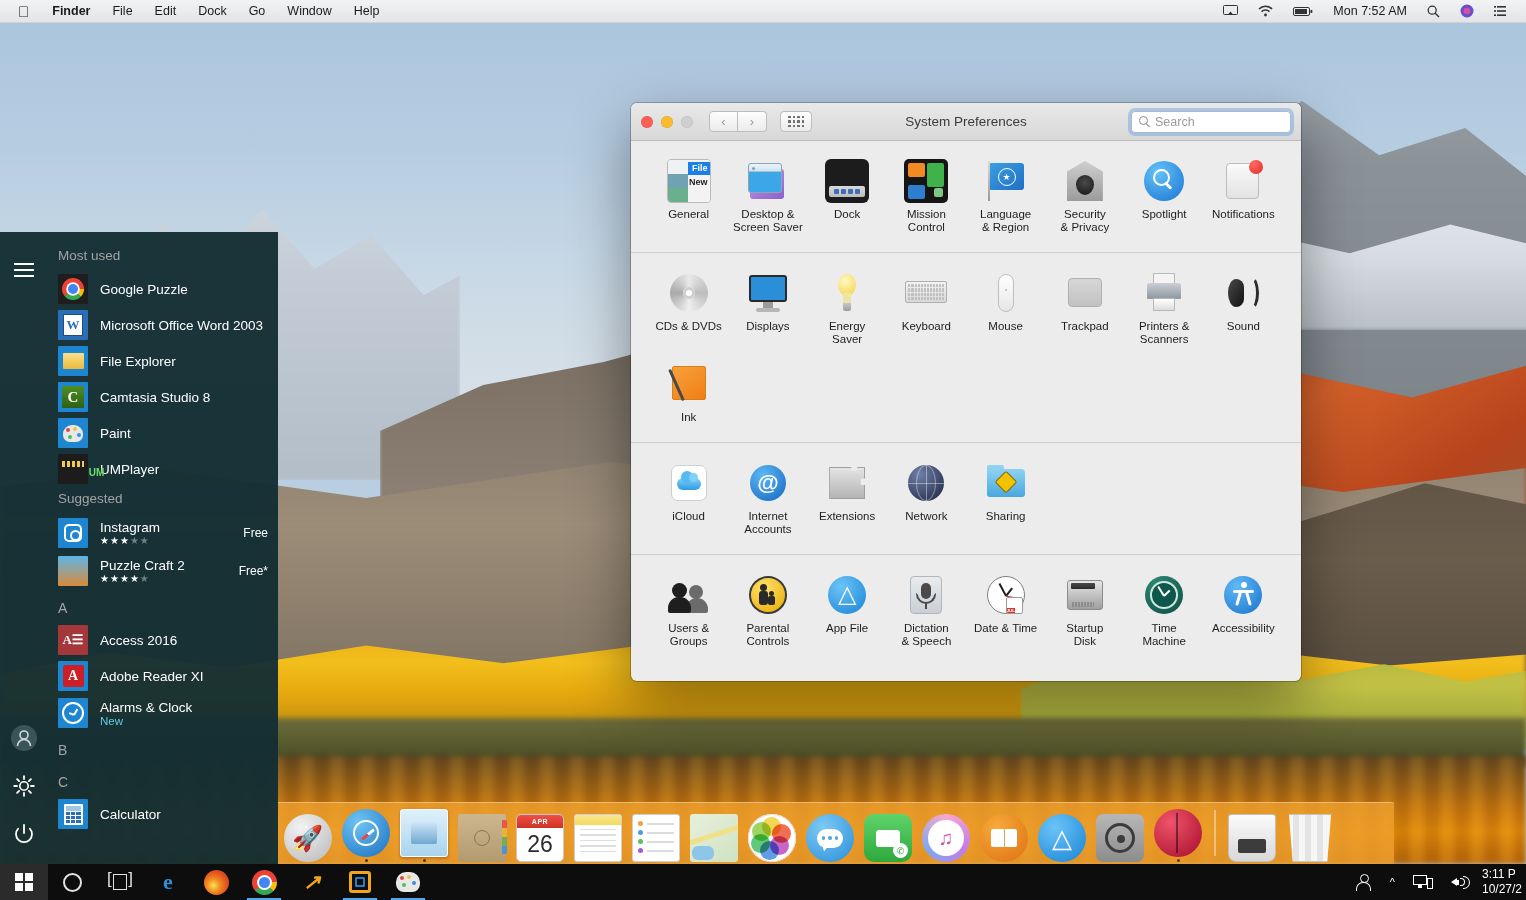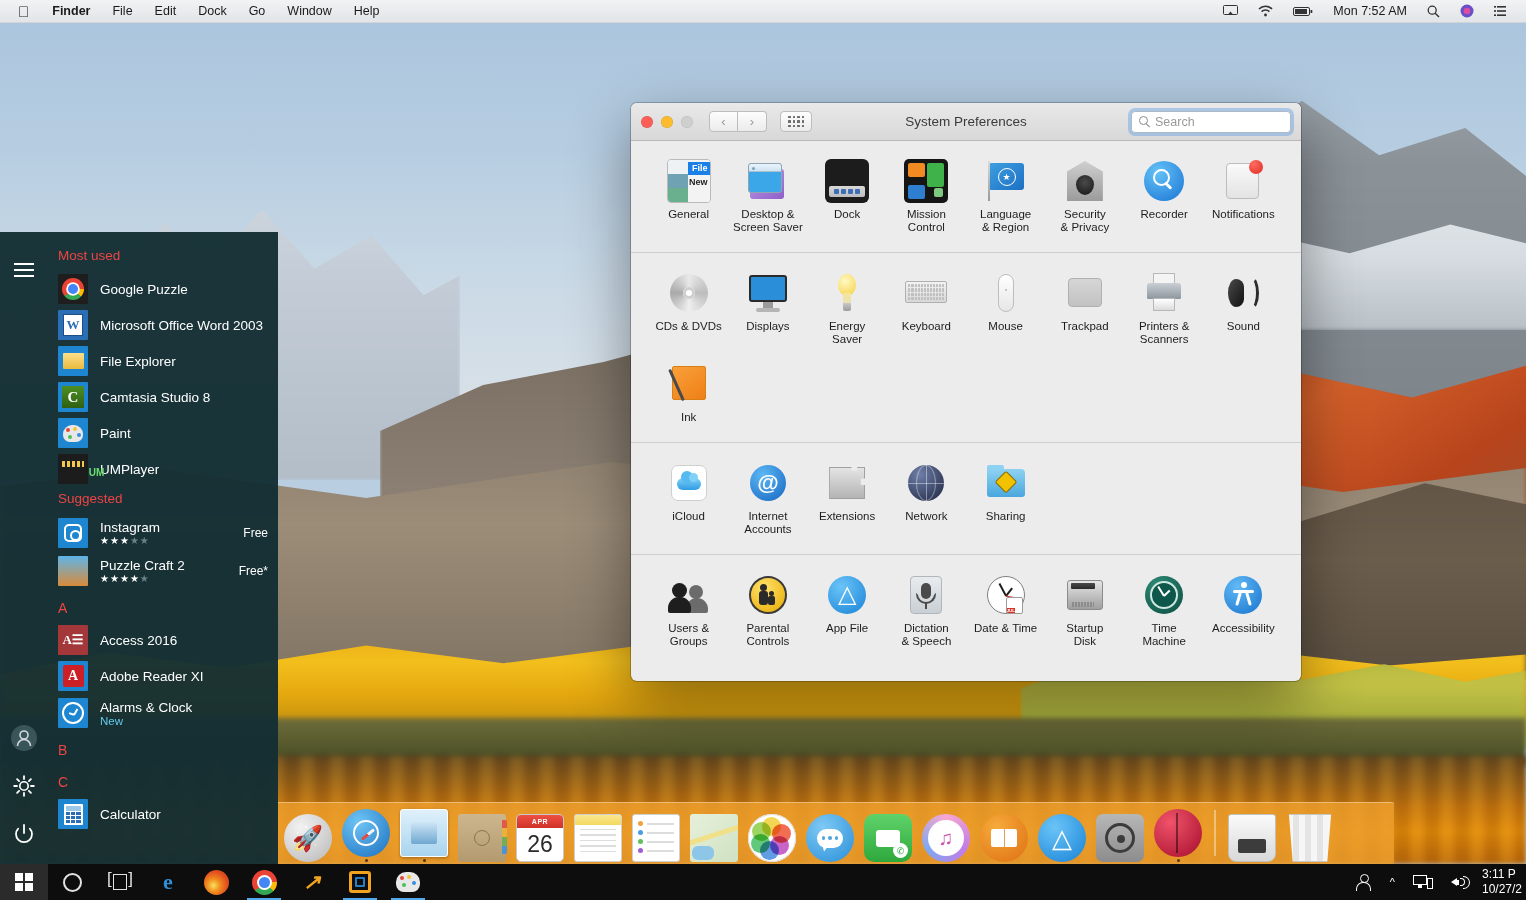--- a/index.html
+++ b/index.html
@@ -483,21 +483,21 @@
   }
   #sm-rail {
     width: 48px; flex: none; display: flex; flex-direction: column;
     align-items: center; padding-top: 14px; position: relative;
   }
   .sm-rail-btn { width: 48px; height: 48px; display: flex; align-items: center; justify-content: center; }
   .sm-rail-bottom { position: absolute; bottom: 6px; left: 0; width: 48px; }
   .hamburger { width: 20px; height: 14px; display:flex; flex-direction:column; justify-content:space-between; }
   .hamburger i { height: 2px; background: #fff; }
   #sm-list { flex: 1; overflow: hidden; padding-top: 12px; }
-  .sm-head { font-size: 13.5px; color: #ef4444; padding: 4px 0 8px 10px; }
+  .sm-head { font-size: 13.5px; color: #a3a3a3; padding: 4px 0 8px 10px; }
   .sm-head.letter { font-size: 14px; padding-top: 10px; padding-bottom: 6px; }
   .sm-item { display: flex; align-items: center; gap: 12px; height: 36px; padding-left: 10px;
     padding-right: 8px; cursor: default; }
   .sm-ico { width: 30px; height: 30px; flex: none; position: relative; border-radius: 1px;
     display: flex; align-items: center; justify-content: center; font-size: 15px; }
   .sm-name { font-size: 13.5px; color: #fff; white-space: nowrap; overflow: hidden; }
   .sm-sub { font-size: 11.5px; color: #66c8e8; line-height: 12px; }
   .sm-text2 { display: flex; flex-direction: column; justify-content: center; line-height: 15px; }
   .sm-free { margin-left: auto; font-size: 12px; color: #fff; padding-right: 2px; }
   .sm-chev { margin-left: auto; font-size: 11px; color: #cfcfcf; padding-right: 10px; }
@@ -788,21 +788,21 @@
               <span class="lockhole"></span>
           </div>
           <div class="sp-label">Security
 &amp; Privacy</div>
         </div>
         <div class="sp-cell">
           <div class="sp-ico ic-spotlight">
             <span class="sp-circ"></span>
               <span class="sp-mag"></span>
           </div>
-          <div class="sp-label">Recorder</div>
+          <div class="sp-label">Spotlight</div>
         </div>
         <div class="sp-cell">
           <div class="sp-ico ic-notif">
             <span class="nsq"></span>
               <span class="ndot"></span>
           </div>
           <div class="sp-label">Notifications</div>
         </div>
       </div>
     </div>

